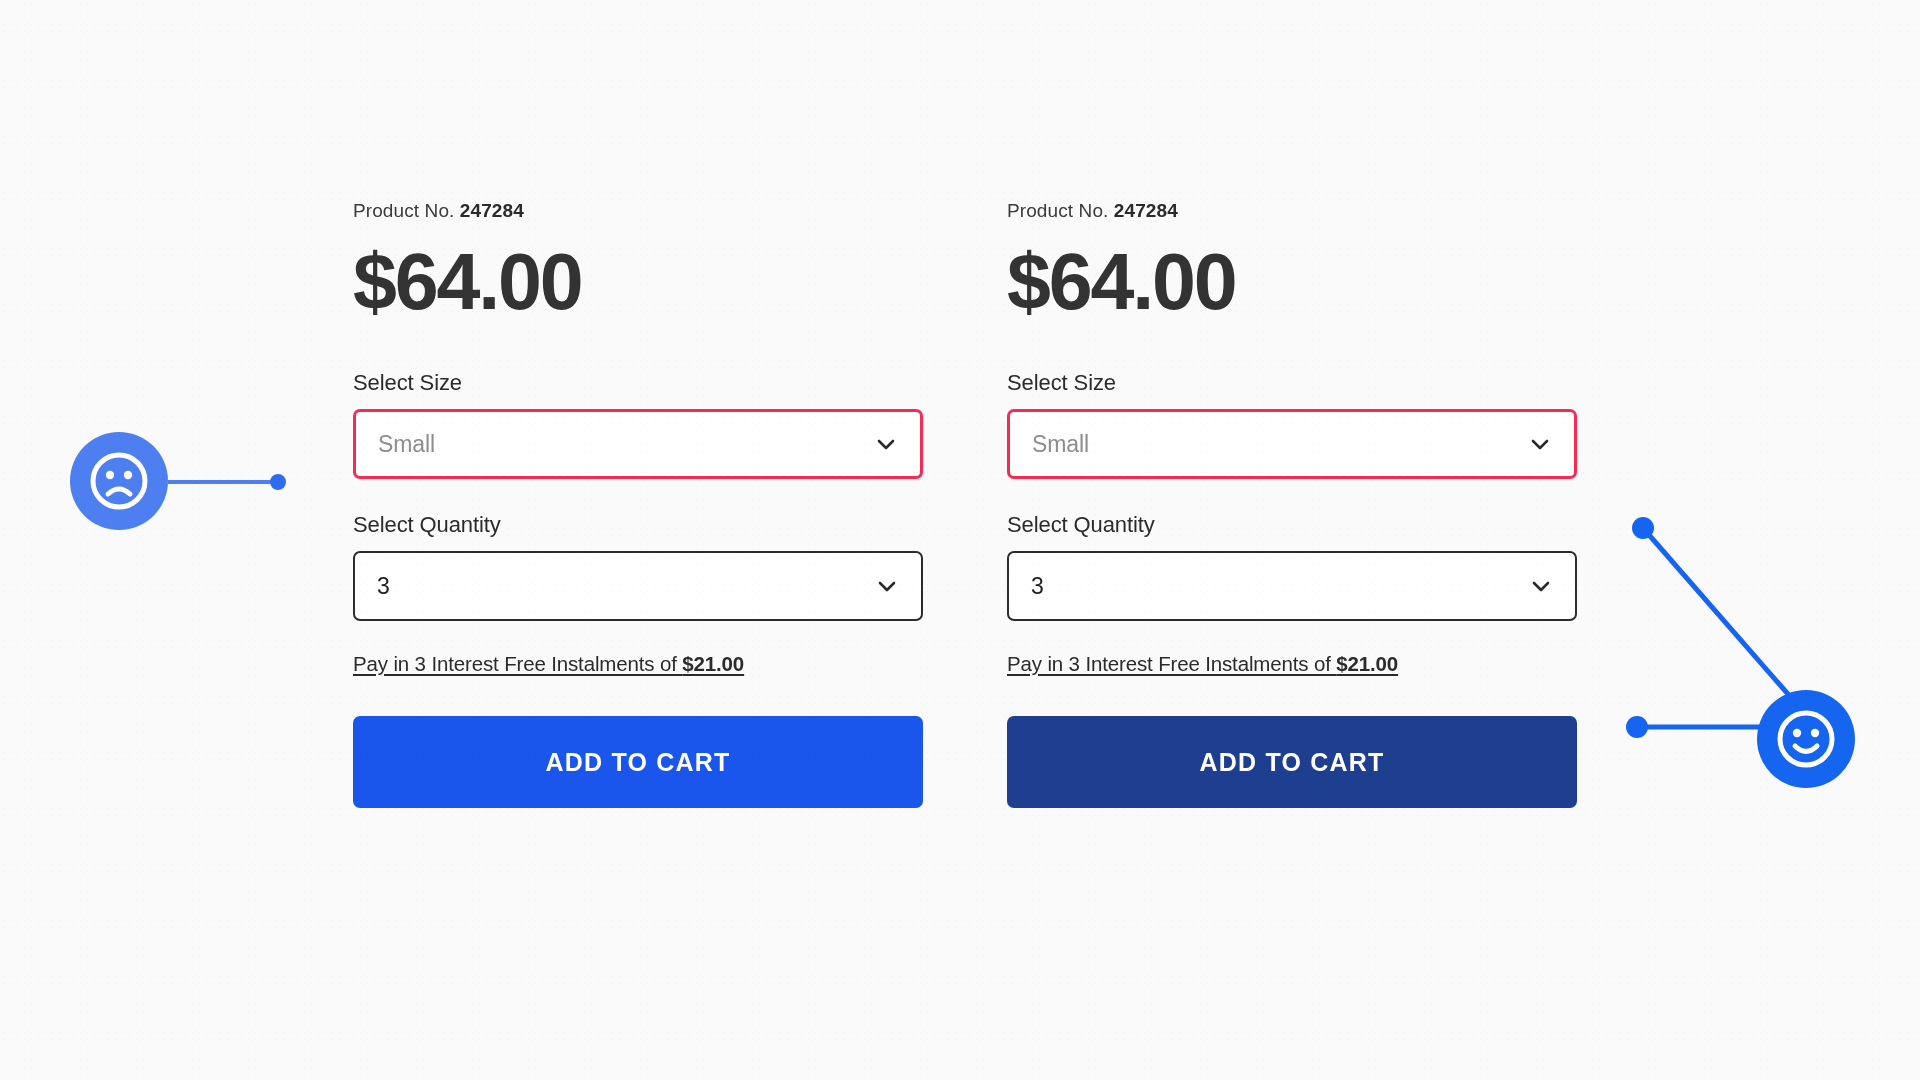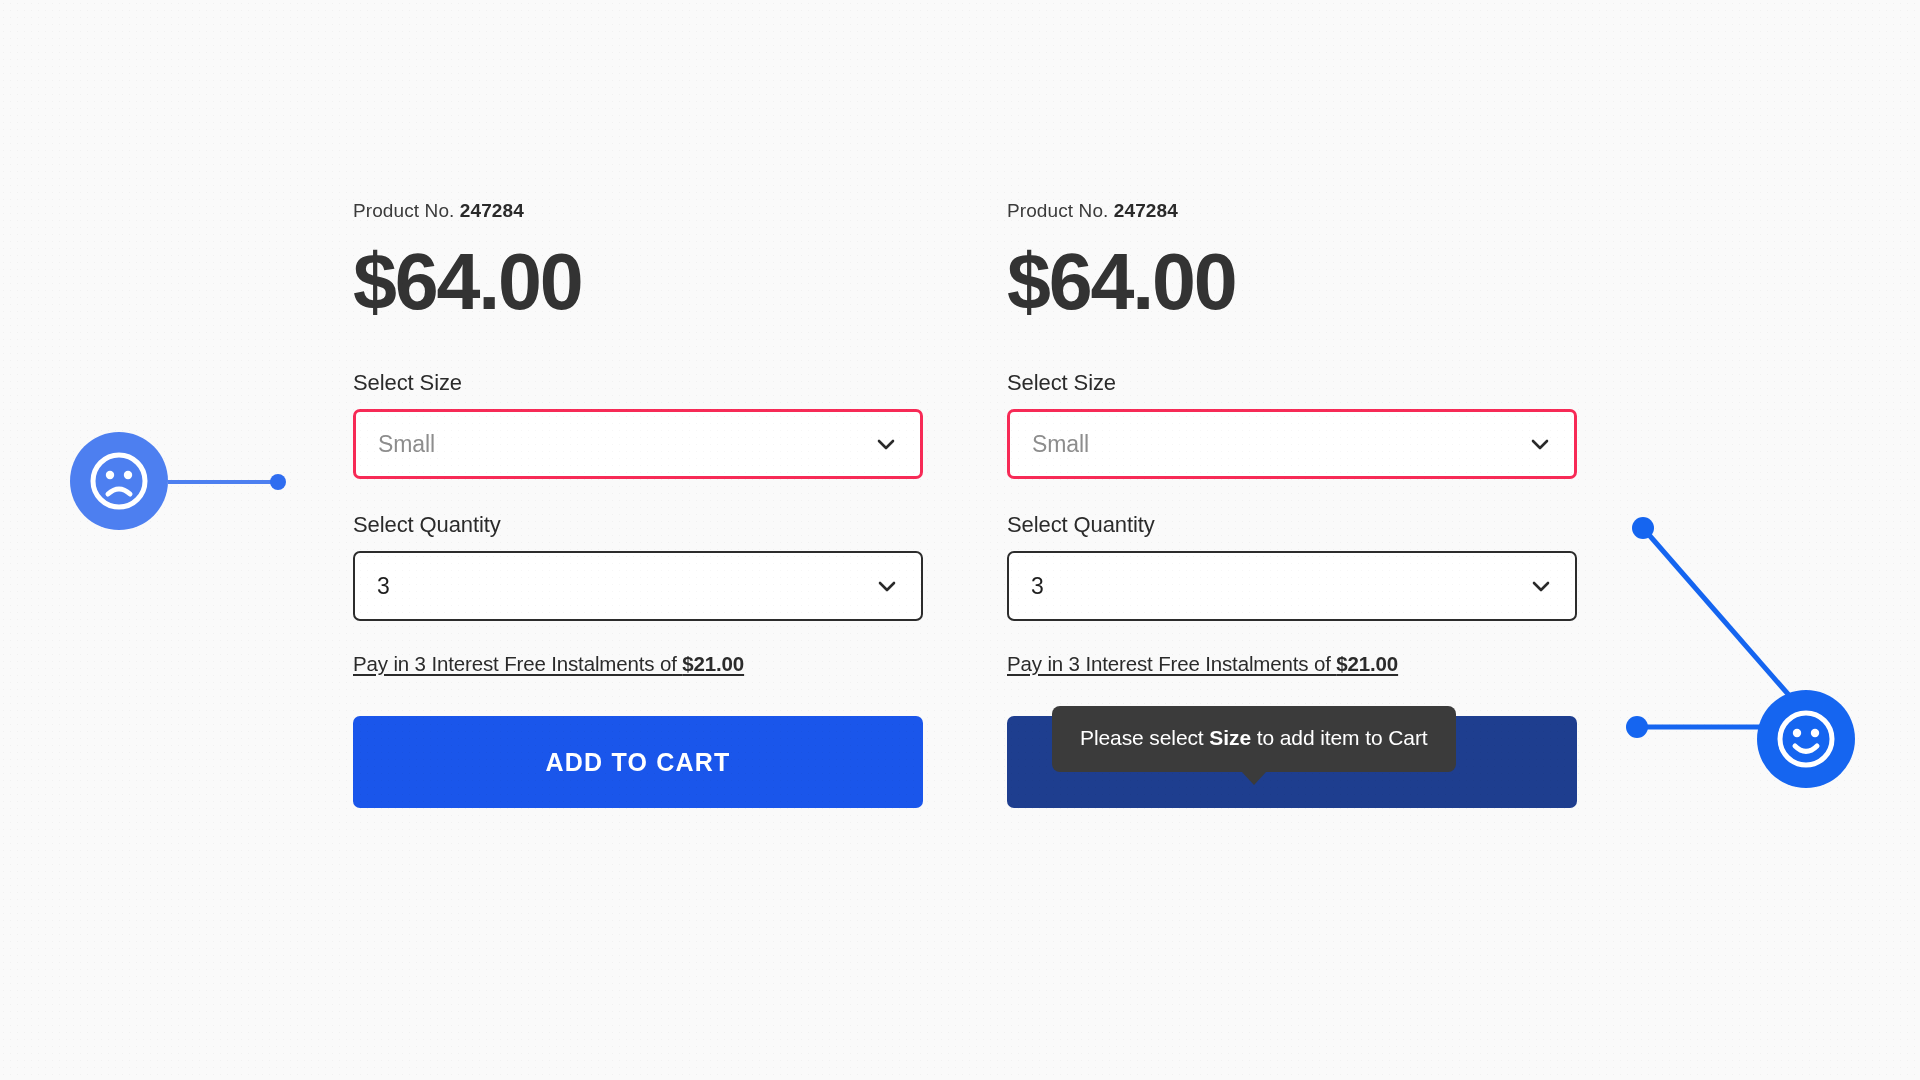--- a/index.html
+++ b/index.html
@@ -314,18 +314,15 @@
 
     <div class="gap-after-qty"></div>
 
     <a class="instalment-link">
       <span>Pay in 3 Interest Free Instalments of </span><span class="amount">$21.00</span>
     </a>
 
     <button class="cta cta--muted">ADD TO CART</button>
   </div>
 
-  <div class="tooltip">
-    <span>Please select </span><b>Size</b><span> to add item to Cart</span>
-  </div>
 
   <div class="texture"></div>
 </div>
 
 </body></html>

